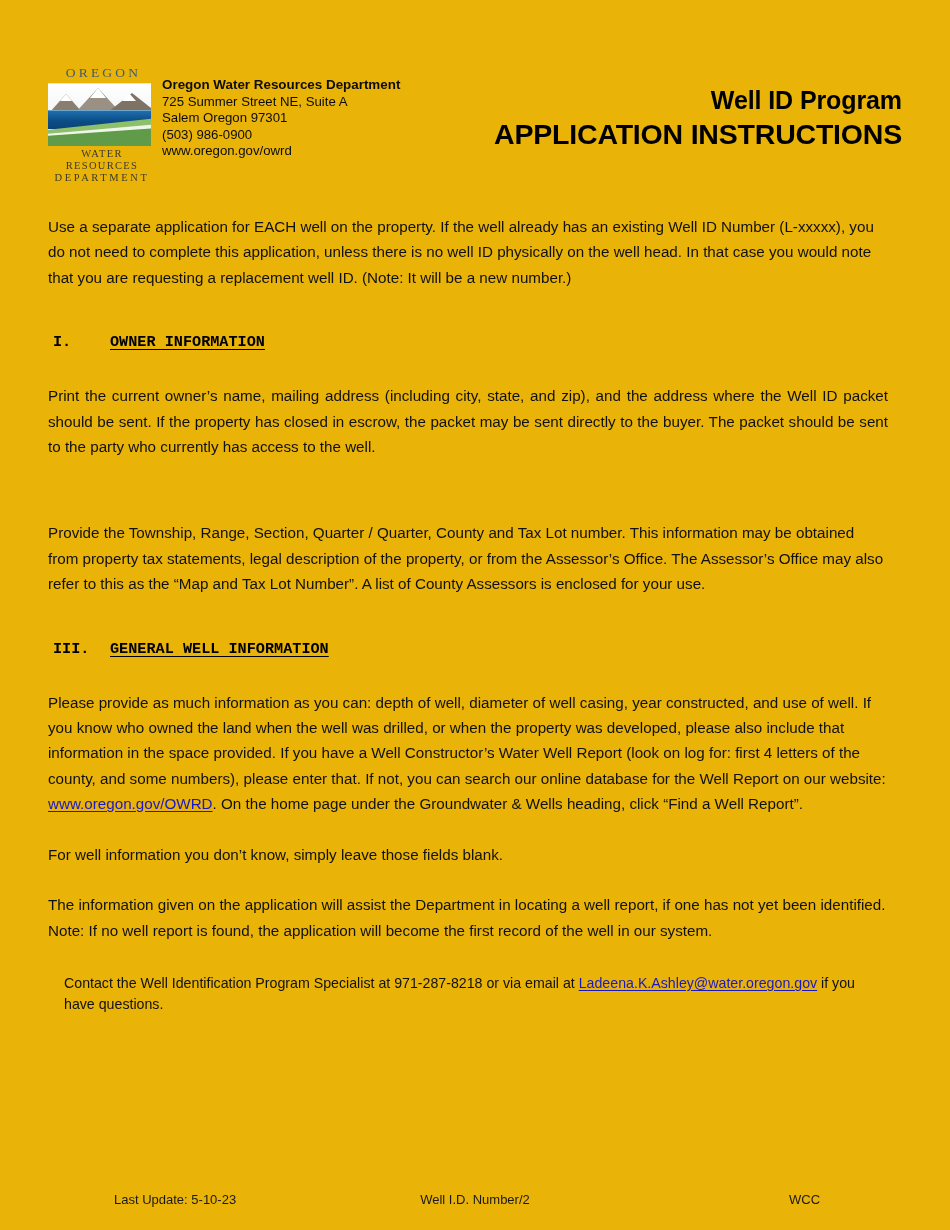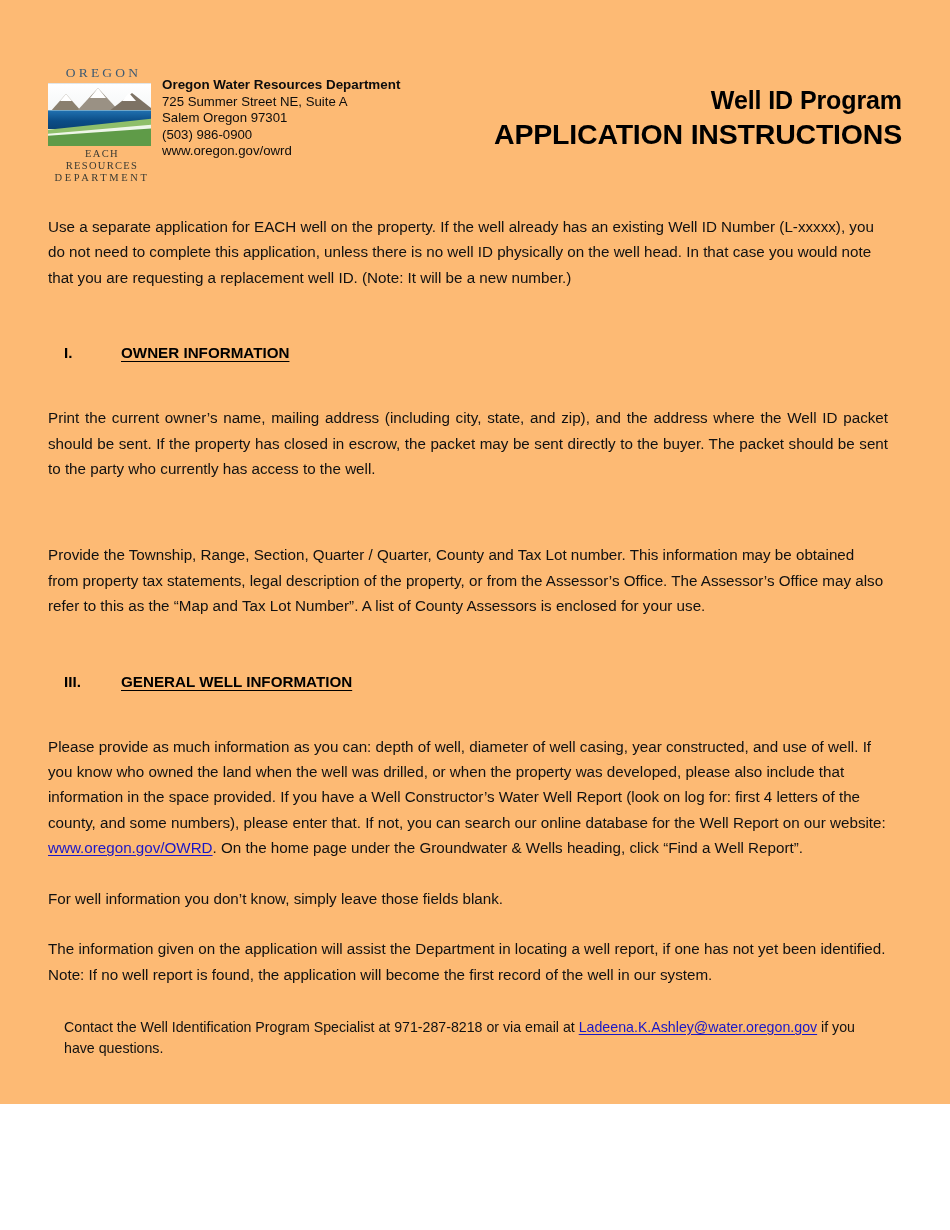--- a/index.html
+++ b/index.html
@@ -8,22 +8,22 @@
     padding: 0;
     background: #ffffff;
   }
   body {
     font-family: "Liberation Sans", sans-serif;
     color: #000000;
   }
   .page {
     position: relative;
     width: 950px;
-    height: 1104px;
-    background: #fdba74;
+    height: 1230px;
+    background: #eab308;
     overflow: hidden;
     box-sizing: border-box;
   }
 
   
   .header {
     position: absolute;
     left: 48px;
     top: 62px;
     right: 48px;
@@ -151,21 +151,22 @@
   p.justify { text-align: justify; text-justify: inter-word; }
   .gap-lg { height: 36px; }
   .gap-md { height: 25px; }
   .gap-sm { height: 14px; }
 
   .section-head {
     display: block;
     font-size: 15.2px;
     font-weight: bold;
     line-height: 22px;
-    margin: 16px;
+    margin: 5px;
+    font-family: Liberation Mono, monospace;
   }
   .section-head .numeral {
     display: inline-block;
     width: 57px;
   }
   .section-head .label {
     text-decoration: underline;
     text-underline-offset: 3px;
   }
 
@@ -230,21 +231,21 @@
         <div class="mtn" style="left:60px; top:9px; border-width:0 24px 19px 24px; border-bottom-color:#7d7264;"></div>
         <div class="mtn" style="left:74px; top:9px; border-width:0 7px 8px 7px; border-bottom-color:#ffffff;"></div>
         <div class="lake-edge"></div>
         <div class="lake"></div>
         <div class="field-a"></div>
         <div class="field-b"></div>
         <div class="field-c"></div>
       </div>
 
       <div class="logo-sub">
-        <div class="l1">EACH RESOURCES</div>
+        <div class="l1">WATER RESOURCES</div>
         <div class="l2">DEPARTMENT</div>
       </div>
     </div>
 
     <div class="agency-block">
       <div class="agency-name">Oregon Water Resources Department</div>
       <div>725 Summer Street NE, Suite A</div>
       <div>Salem Oregon 97301</div>
       <div>(503) 986-0900</div>
       <div>www.oregon.gov/owrd</div>

